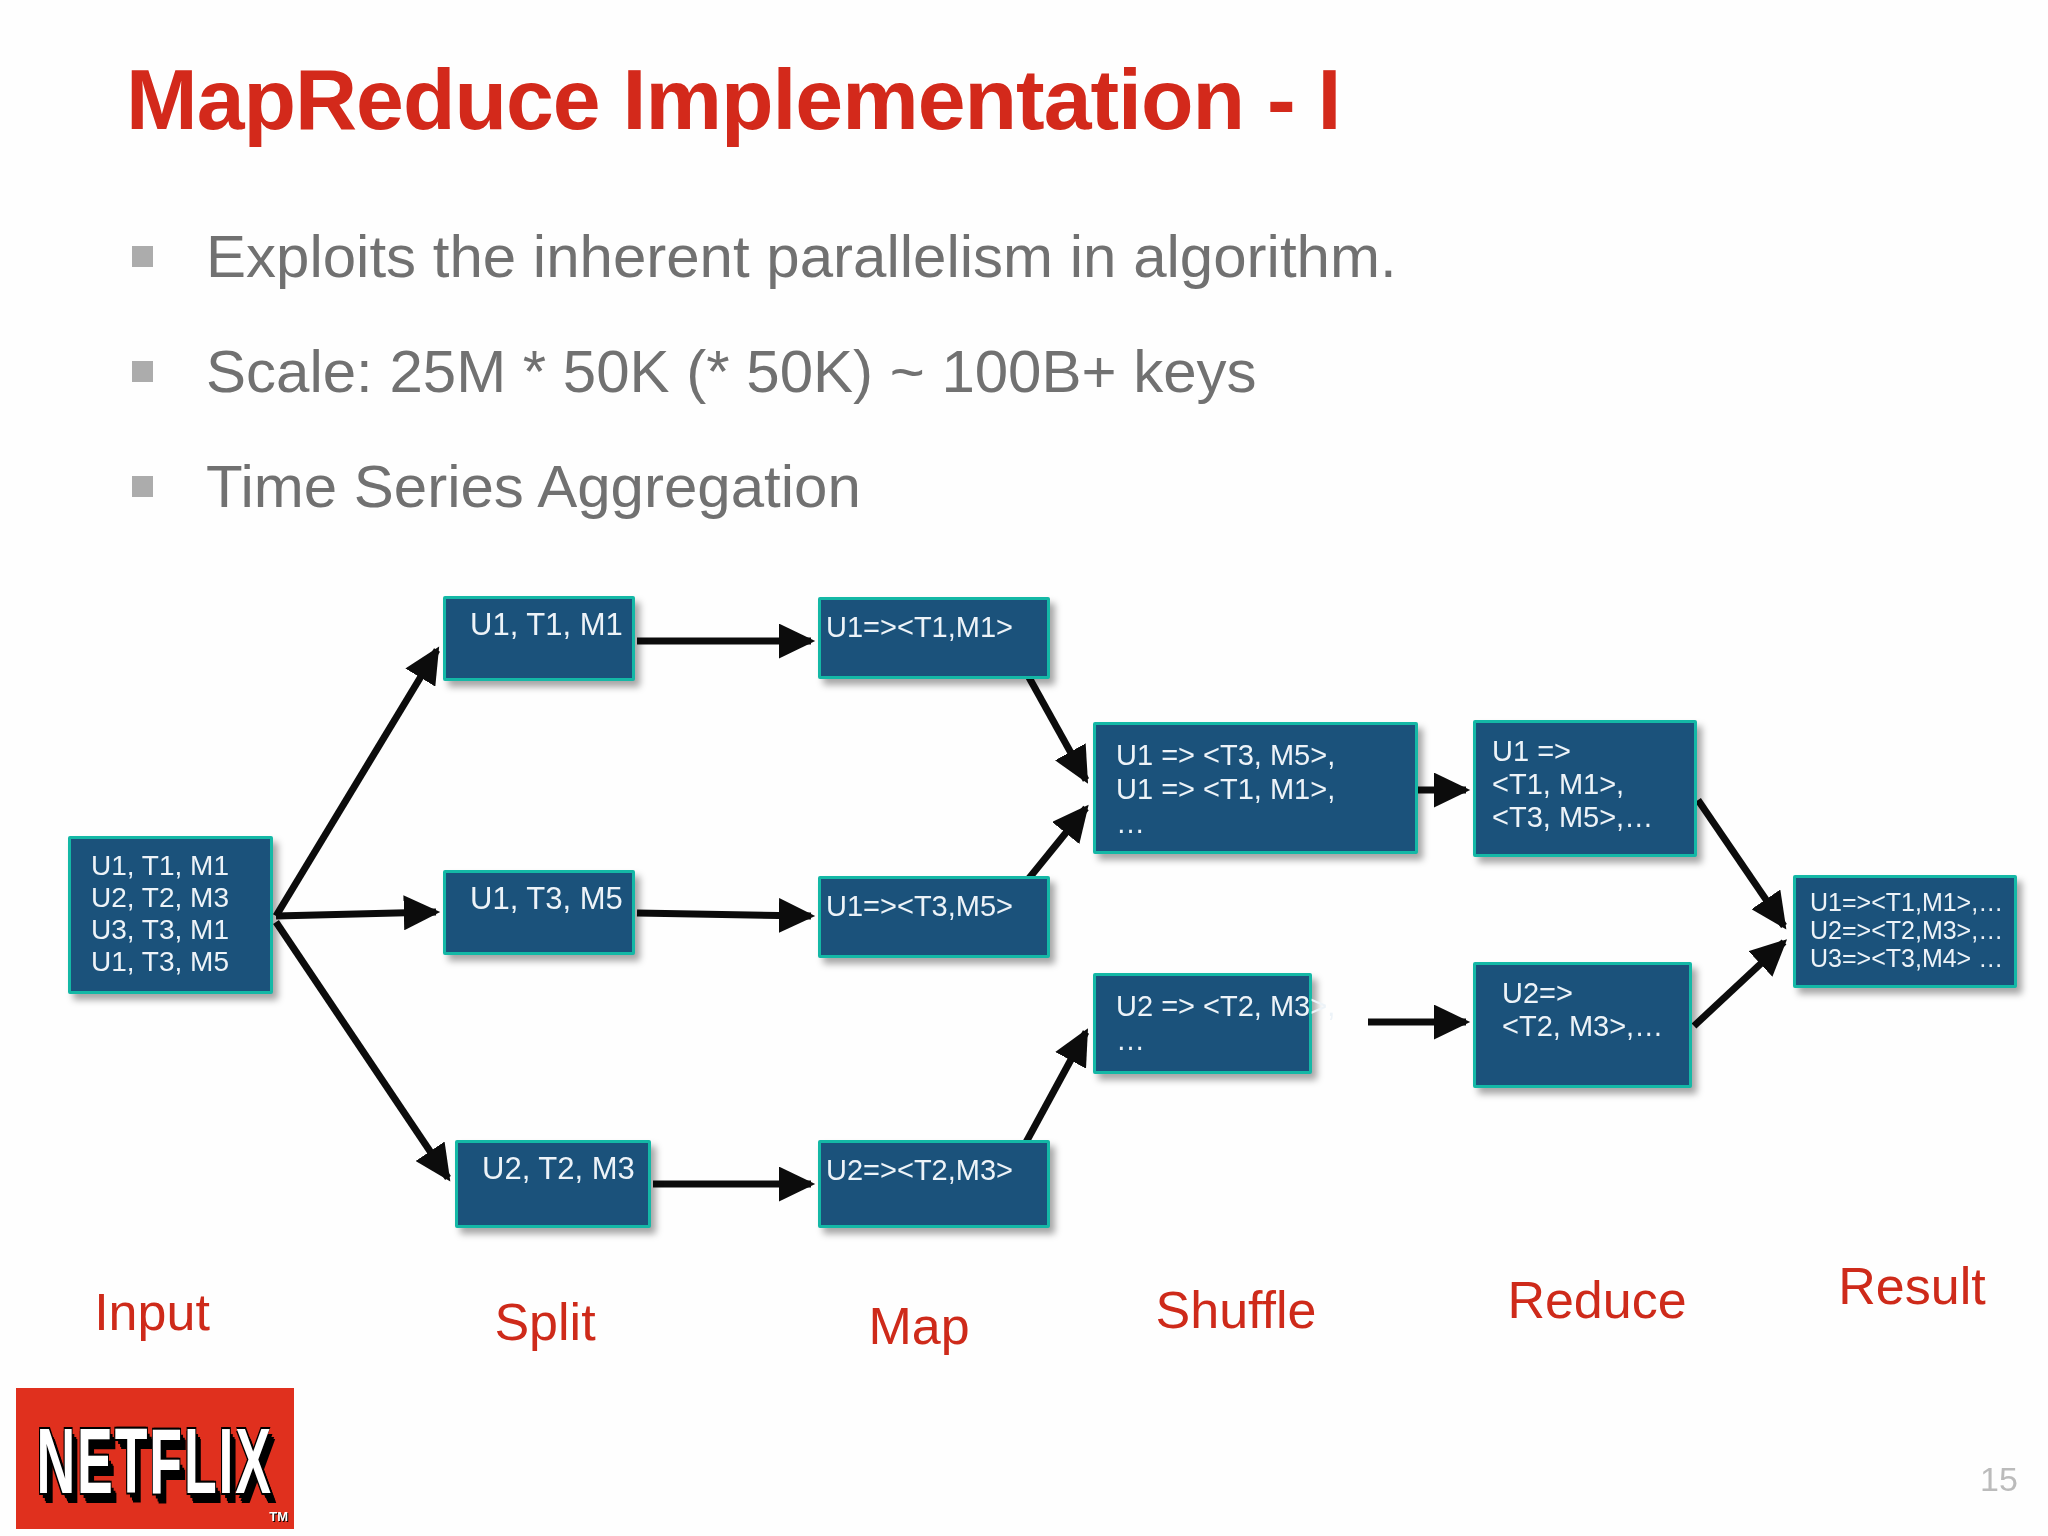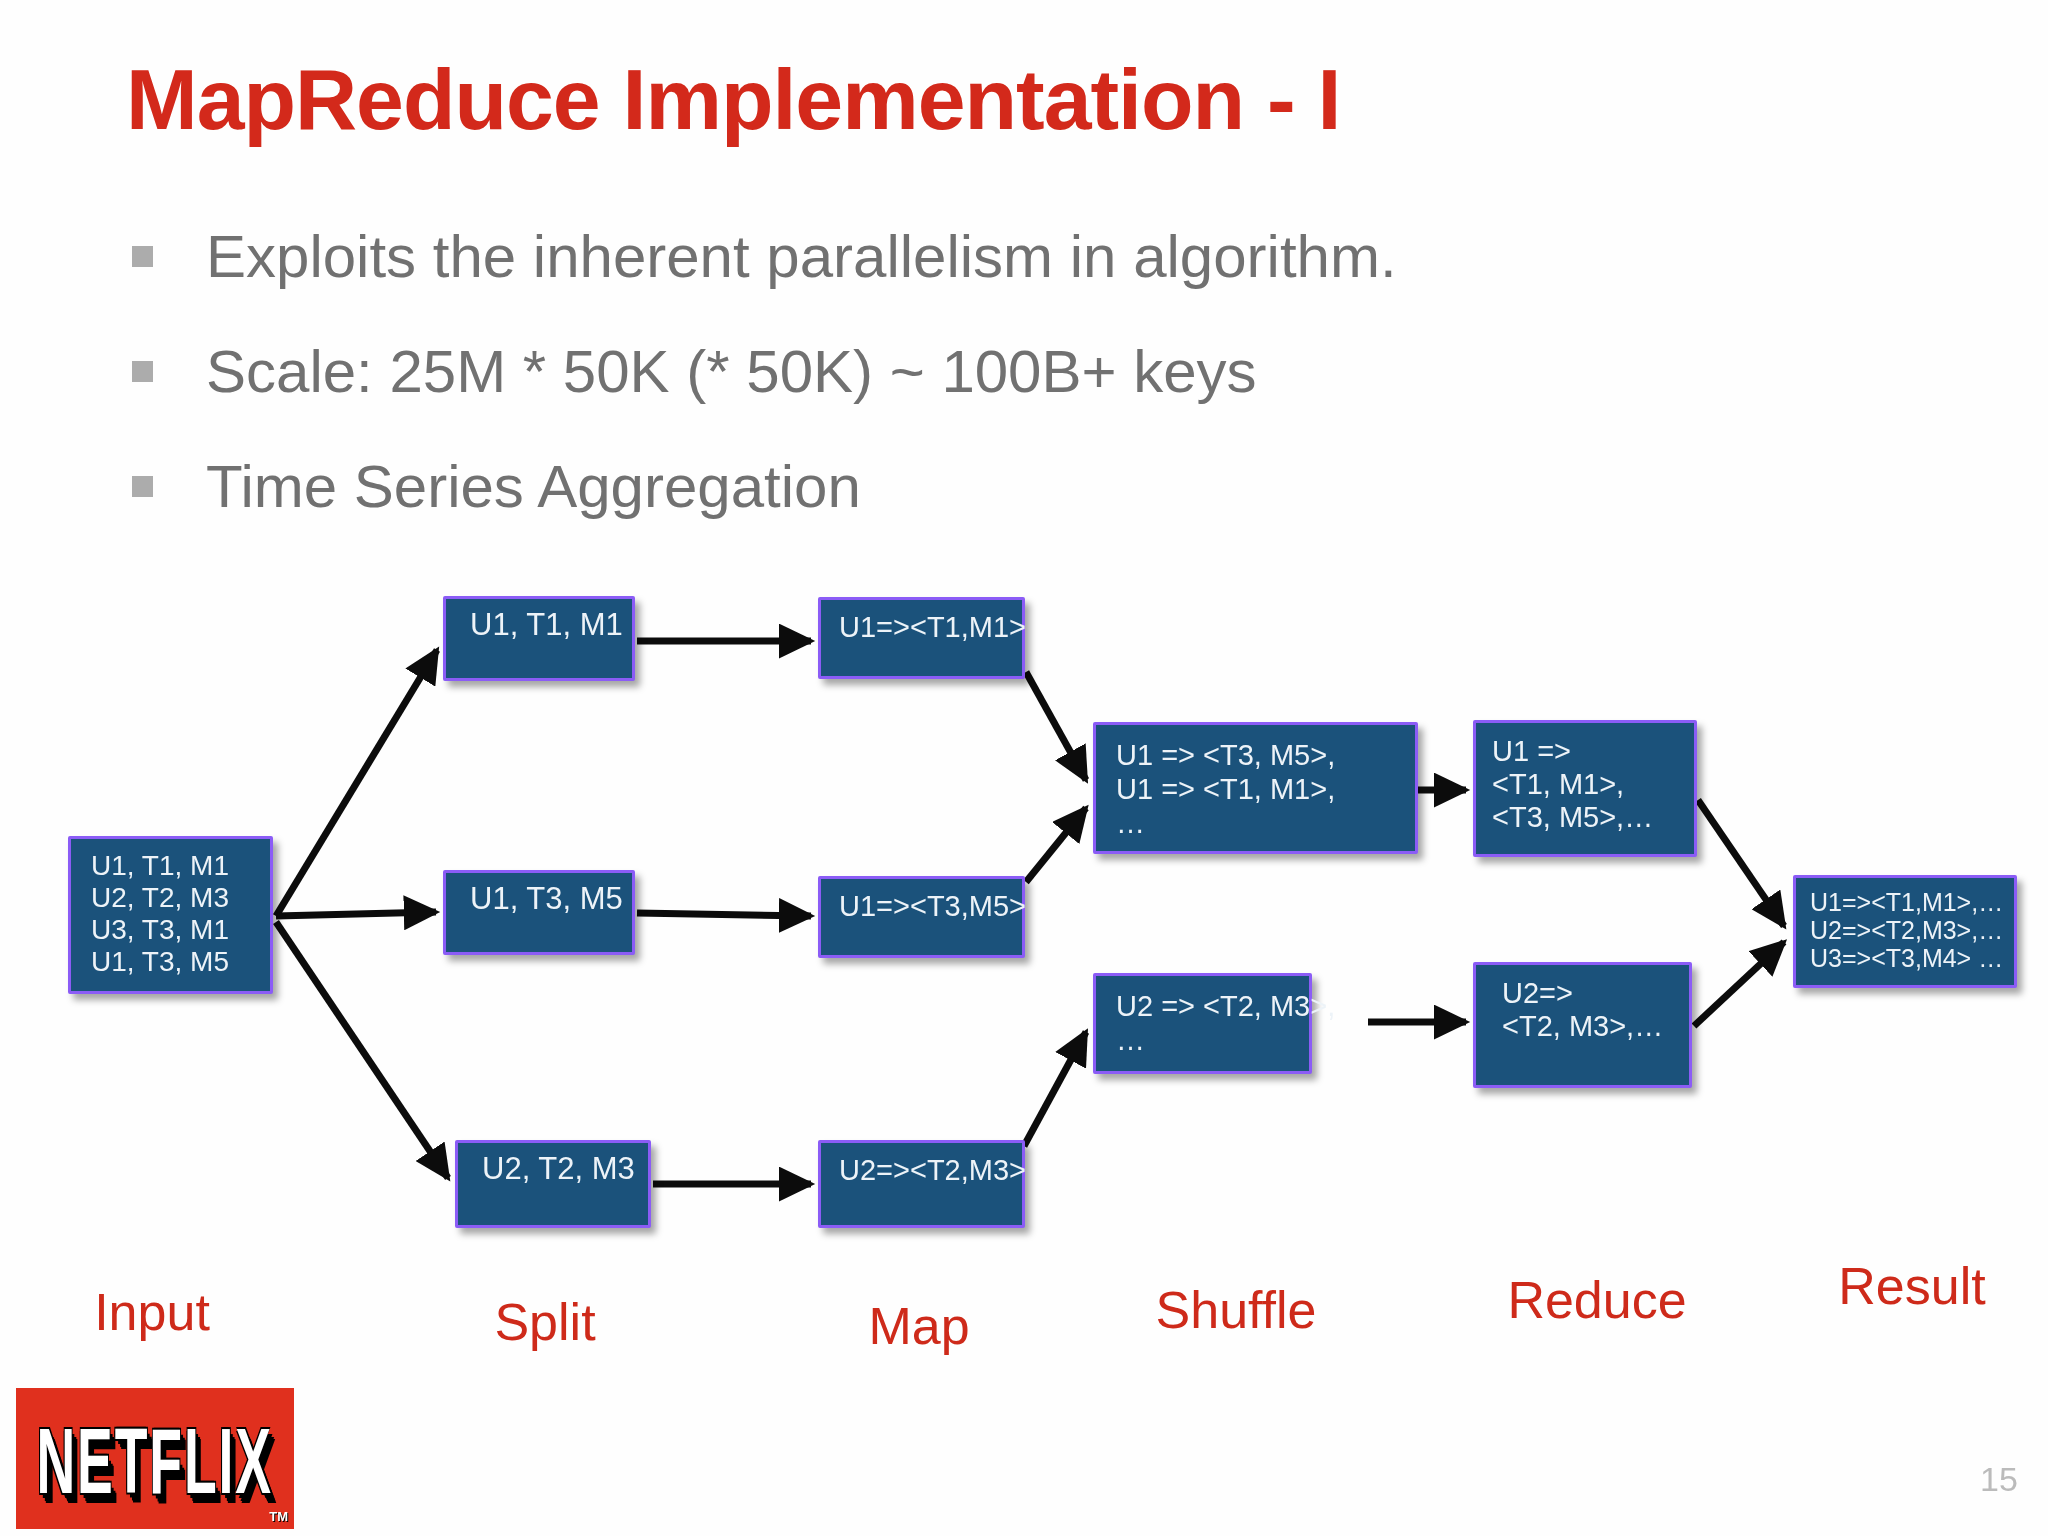--- a/index.html
+++ b/index.html
@@ -12,30 +12,30 @@
 
   
   .bullets{position:absolute;left:128px;top:210px;margin:4px;padding:0;list-style:none;}
   .bullet-row{display:flex;align-items:center;height:85px;margin-bottom:30px;}
   .bullet-marker{width:21px;height:21px;background:var(--bullet-marker);
                  margin-right:53px;flex:0 0 auto;}
   .bullet-text{font-size:60px;color:var(--bullet-text);white-space:nowrap;}
 
   
   .node{position:absolute;box-sizing:border-box;background:var(--box-fill);
-        border:3px solid #8b5cf6;border-radius:2px;color:var(--box-text);
+        border:3px solid #14b8a6;border-radius:2px;color:var(--box-text);
         box-shadow:5px 6px 7px rgba(0,0,0,0.35);}
   .node .ln{white-space:pre;}
   .n-input{left:68px;top:836px;width:205px;height:158px;padding:11px 0 0 20px;
            font-size:28px;line-height:32px;}
   .n-split{width:192px;height:85px;padding:8px 0 0 24px;font-size:31px;line-height:36px;}
   .n-split1{left:443px;top:596px;}
   .n-split2{left:443px;top:870px;}
   .n-split3{left:455px;top:1140px;width:196px;height:88px;}
-  .n-map{width:207px;height:82px;padding:10px 0 0 18px;font-size:29px;line-height:34px;}
+  .n-map{width:232px;height:82px;padding:10px 0 0 5px;font-size:29px;line-height:34px;}
   .n-map1{left:818px;top:597px;}
   .n-map2{left:818px;top:876px;}
   .n-map3{left:818px;top:1140px;height:88px;}
   .n-shuffle1{left:1093px;top:722px;width:325px;height:132px;padding:13px 0 0 20px;
               font-size:29px;line-height:34px;}
   .n-shuffle2{left:1093px;top:973px;width:219px;height:101px;padding:13px 0 0 20px;
               font-size:29px;line-height:34px;}
   .n-reduce1{left:1473px;top:720px;width:224px;height:137px;padding:12px 0 0 16px;
              font-size:29px;line-height:33px;}
   .n-reduce2{left:1473px;top:962px;width:219px;height:126px;padding:12px 0 0 26px;

